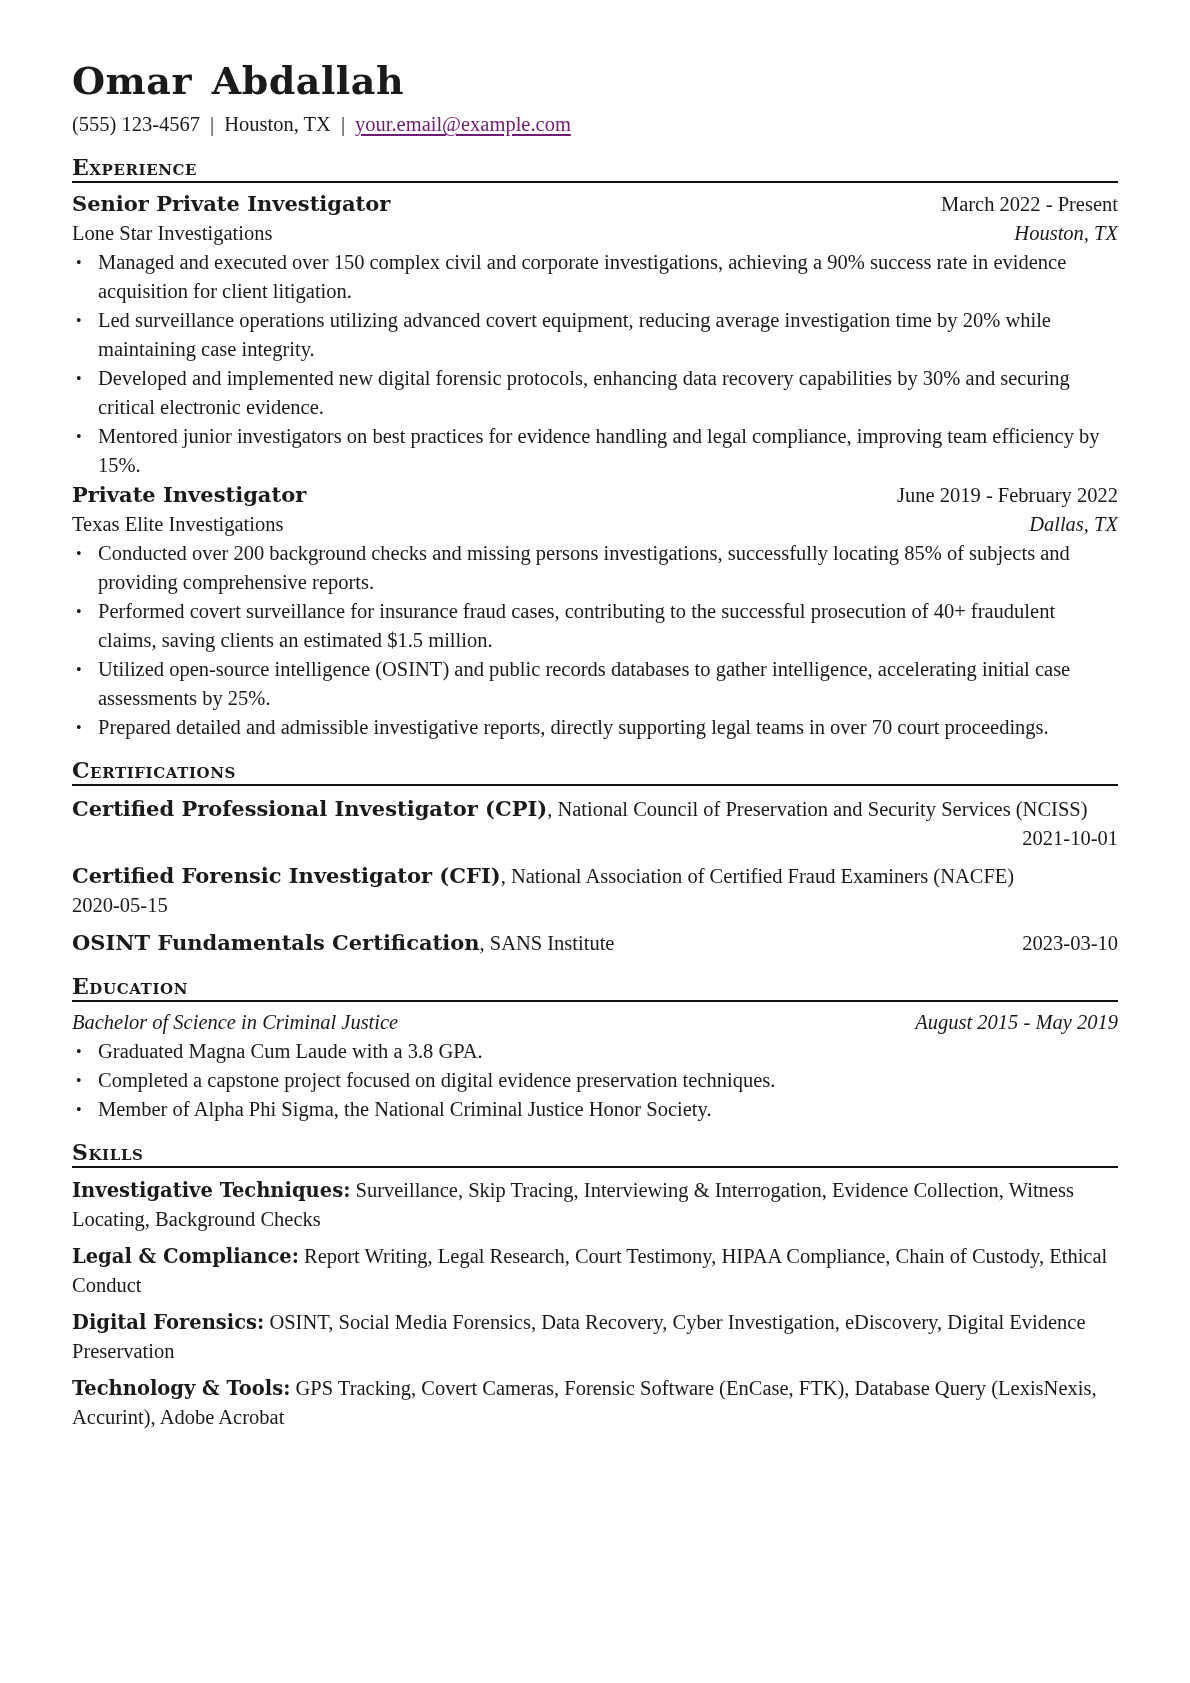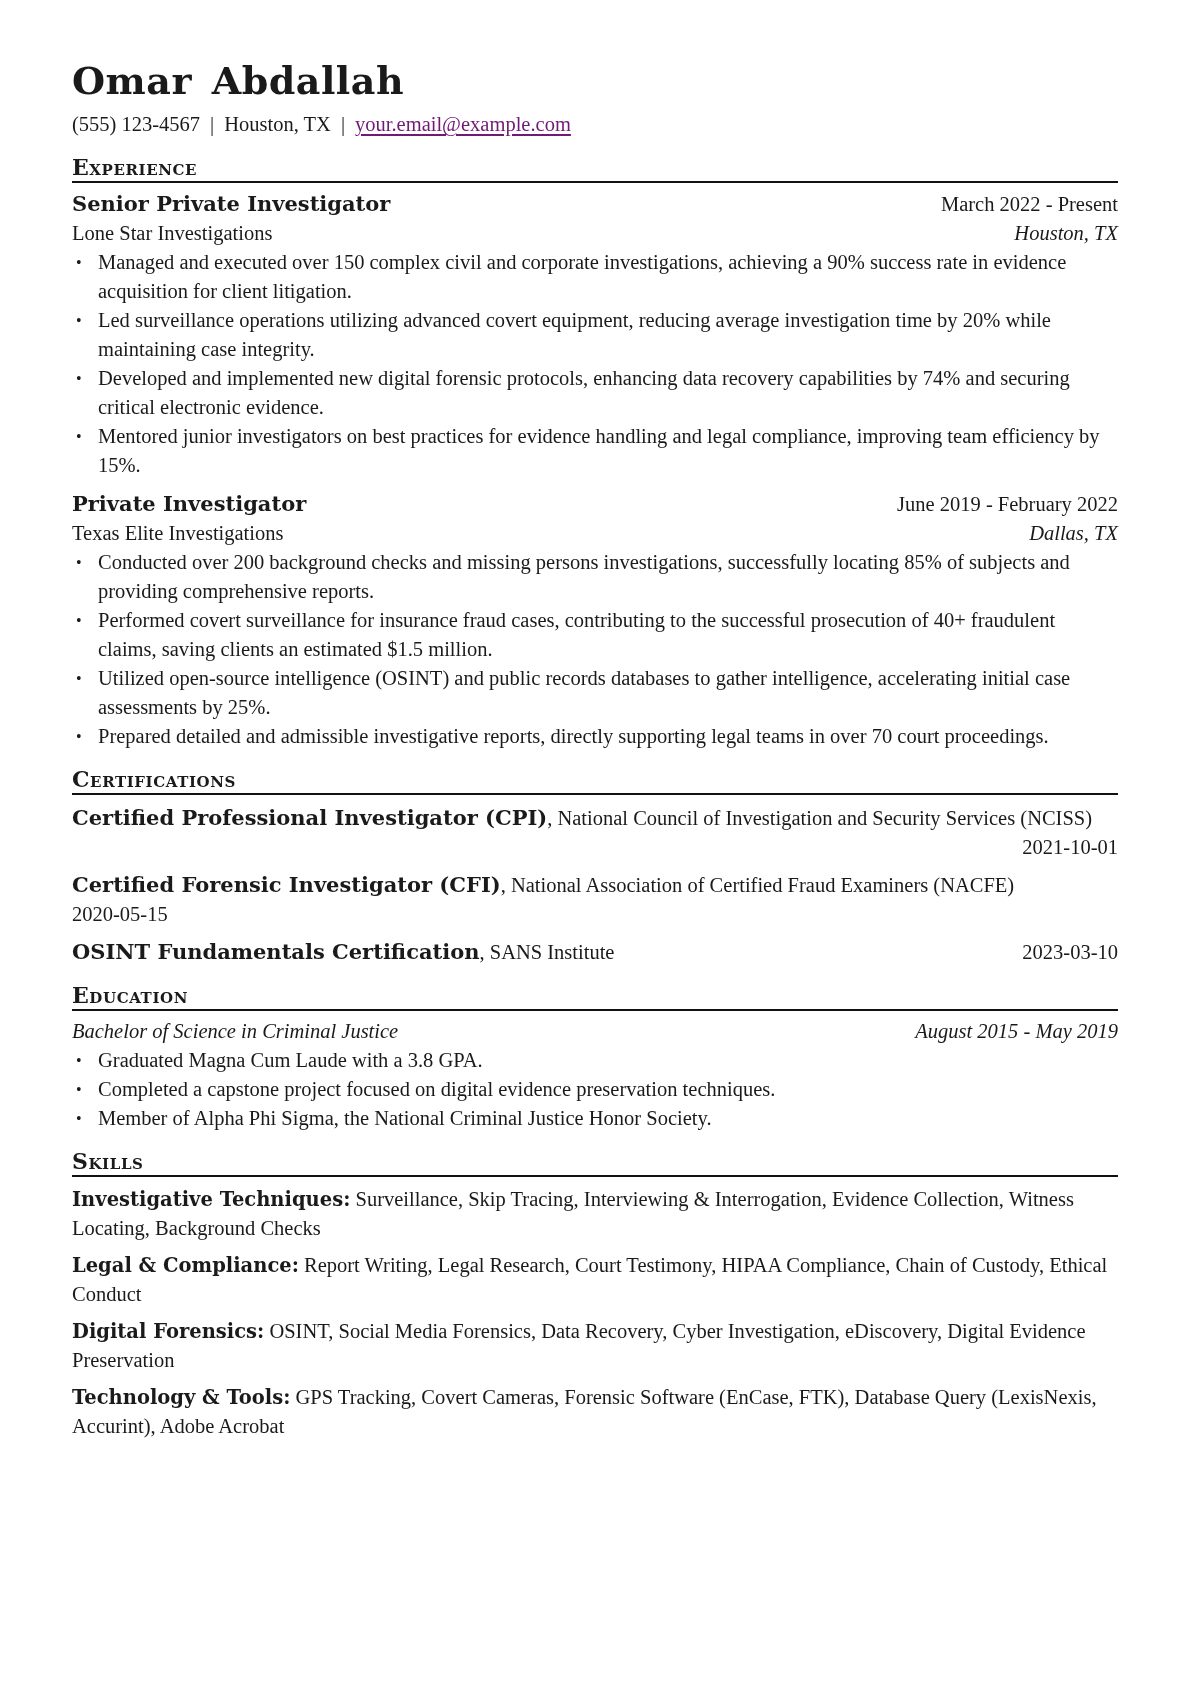--- a/index.html
+++ b/index.html
@@ -25,21 +25,21 @@
     font-family: "DejaVu Serif", "Liberation Serif", serif;
     font-weight: bold; font-variant: small-caps; font-size: 22px; letter-spacing: 0.6px;
     margin-top: 14px; padding-bottom: 0; border-bottom: 2px solid #111;
     line-height: 28px;
   }
   .section-title.first { margin-top: 14px; }
   .row { display: flex; justify-content: space-between; align-items: baseline; }
   .bold { font-weight: bold; font-family: "DejaVu Serif", "Liberation Serif", serif; font-size: 21px; }
   .italic { font-style: italic; }
   .job { margin-top: 6px; }
-  .job + .job { margin-top: 9px; }
+  .job + .job { margin-top: 0; }
   ul { margin: 0; padding: 0; list-style: none; }
   li { position: relative; padding-left: 26px; margin-right: 8px; }
   li::before {
     content: "\2022"; position: absolute; left: 4px; top: 0; font-size: 16px;
   }
   .cert { margin-top: 8px; }
   .cert:first-of-type { margin-top: 6px; }
   .skill { margin-top: 8px; }
   .skill .label { font-weight: bold; font-family: "DejaVu Serif", "Liberation Serif", serif; font-size: 19.5px; }
   .edu { margin-top: 6px; }
@@ -61,21 +61,21 @@
       <span class="bold">Senior Private Investigator</span>
       <span>March 2022 - Present</span>
     </div>
     <div class="row">
       <span>Lone Star Investigations</span>
       <span class="italic">Houston, TX</span>
     </div>
     <ul>
       <li>Managed and executed over 150 complex civil and corporate investigations, achieving a 90% success rate in evidence acquisition for client litigation.</li>
       <li>Led surveillance operations utilizing advanced covert equipment, reducing average investigation time by 20% while maintaining case integrity.</li>
-      <li>Developed and implemented new digital forensic protocols, enhancing data recovery capabilities by 74% and securing critical electronic evidence.</li>
+      <li>Developed and implemented new digital forensic protocols, enhancing data recovery capabilities by 30% and securing critical electronic evidence.</li>
       <li>Mentored junior investigators on best practices for evidence handling and legal compliance, improving team efficiency by 15%.</li>
     </ul>
   </div>
 
   <div class="job">
     <div class="row">
       <span class="bold">Private Investigator</span>
       <span>June 2019 - February 2022</span>
     </div>
     <div class="row">
@@ -86,21 +86,21 @@
       <li>Conducted over 200 background checks and missing persons investigations, successfully locating 85% of subjects and providing comprehensive reports.</li>
       <li>Performed covert surveillance for insurance fraud cases, contributing to the successful prosecution of 40+ fraudulent claims, saving clients an estimated $1.5 million.</li>
       <li>Utilized open-source intelligence (OSINT) and public records databases to gather intelligence, accelerating initial case assessments by 25%.</li>
       <li>Prepared detailed and admissible investigative reports, directly supporting legal teams in over 70 court proceedings.</li>
     </ul>
   </div>
 
   <div class="section-title">Certifications</div>
 
   <div class="cert">
-    <span class="bold">Certified Professional Investigator (CPI)</span><span>, National Council of Investigation and Security Services (NCISS)</span>
+    <span class="bold">Certified Professional Investigator (CPI)</span><span>, National Council of Preservation and Security Services (NCISS)</span>
     <span style="float:right">2021-10-01</span>
     <div style="clear:both"></div>
   </div>
 
   <div class="cert">
     <span class="bold">Certified Forensic Investigator (CFI)</span><span>, National Association of Certified Fraud Examiners (NACFE)</span>
     <div>2020-05-15</div>
   </div>
 
   <div class="cert row">

